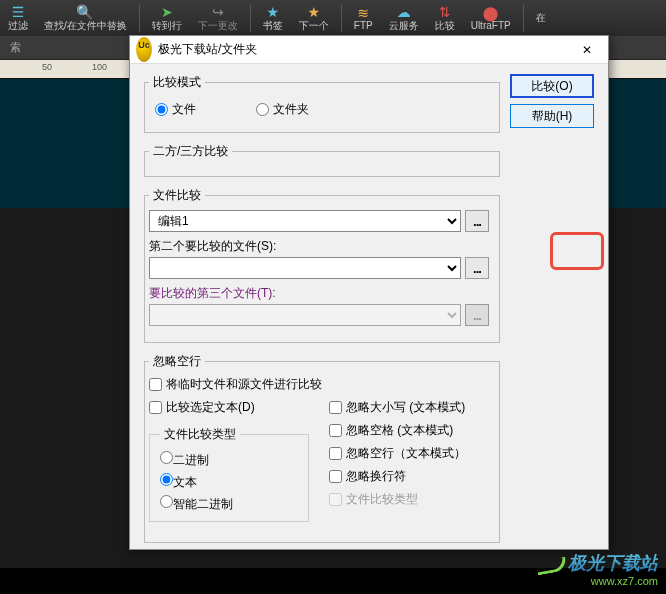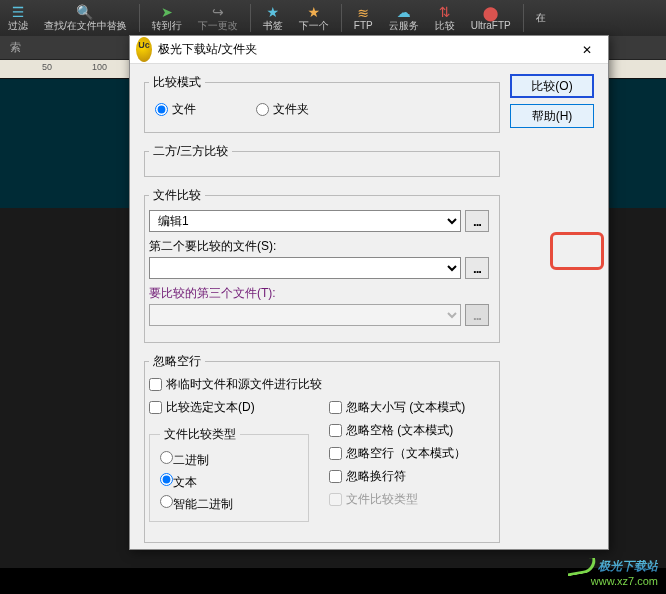--- a/index.html
+++ b/index.html
@@ -194,27 +194,26 @@
     }
     
     .footer-logo {
       position: absolute;
       right: 8px;
       bottom: 6px;
       text-align: right;
       line-height: 1.2;
     }
     .footer-logo .brand {
-      font-size: 12px;
+      font-size: 18px;
       font-weight: bold;
       font-style: italic;
       background: linear-gradient(#5bc0de, #2a7aaf);
       -webkit-background-clip: text;
       color: transparent;
-      font-family: Liberation Mono, monospace;
     }
     .footer-logo .swoosh {
       width:30px;height:14px;
       border:3px solid #7bd64a;
       border-top:none;border-left:none;
       border-radius:0 0 40px 0;
       display:inline-block;
       transform: rotate(-10deg) translateY(4px);
       margin-right:2px;
     }

